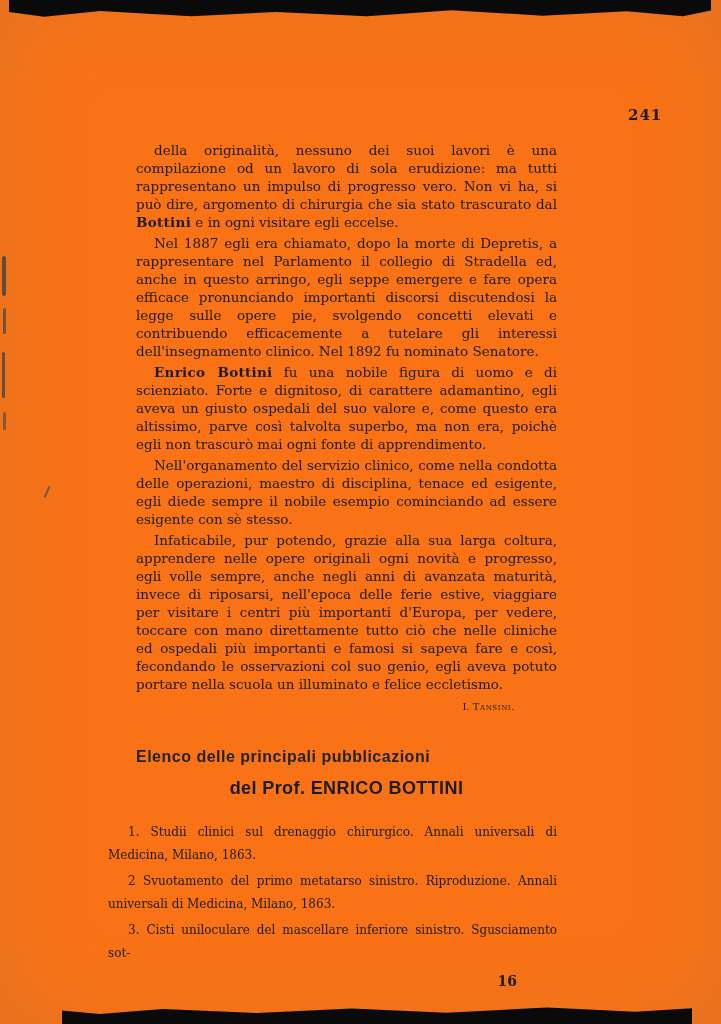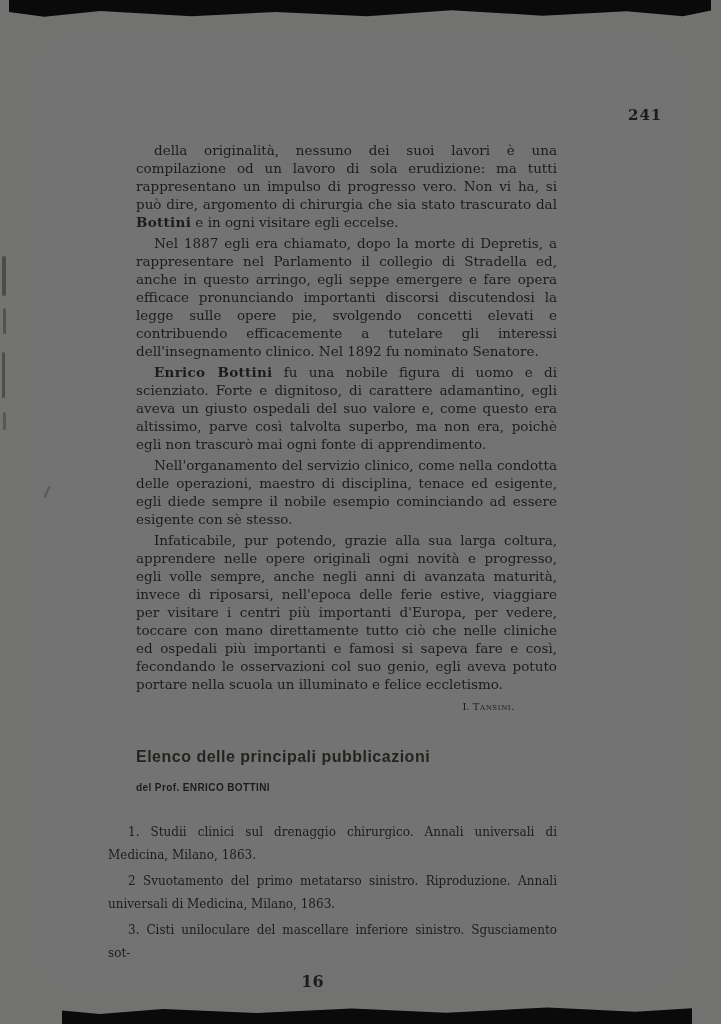--- a/index.html
+++ b/index.html
@@ -7,21 +7,21 @@
   }
   body {
     width: 721px; height: 1024px;
     background: #dddcd8;
     position: relative;
     overflow: hidden;
     font-family: "DejaVu Serif", serif;
   }
   .page {
     position: absolute; inset: 0;
-    background: #737373;
+    background: #f97316;
     box-shadow: inset 0 0 90px rgba(120,115,100,0.18);
   }
   
   .bar-top {
     position: absolute; top: 0; left: 9px; width: 702px; height: 17px;
     background: #0a0a0a;
     clip-path: polygon(0% 0%, 100% 0%, 100% 62%, 96% 95%, 88% 66%, 76% 92%, 63% 60%, 51% 96%, 38% 70%, 26% 95%, 13% 65%, 5% 98%, 0% 70%);
   }
   .bar-bottom {
     position: absolute; bottom: 0; left: 62px; width: 630px; height: 21px;
@@ -56,32 +56,32 @@
     font-size: 10px;
   }
   .signature .sig-name { font-variant: small-caps; letter-spacing: 0.6px; }
   
   .pub-title {
     margin-top: 32px; text-align: left; text-indent: 0;
     font-family: "Liberation Sans", sans-serif;
     font-size: 16px; letter-spacing: 0.5px; color: #24231f;
   }
   .pub-subtitle {
-    margin-top: 13px; text-align: left; text-indent: 0;
+    margin-top: 13px; text-align: center; text-indent: 0;
     font-family: "Liberation Sans", sans-serif;
-    font-size: 10px; font-weight: bold; letter-spacing: 0.4px; color: #1d1c1a;
+    font-size: 18px; font-weight: bold; letter-spacing: 0.4px; color: #1d1c1a;
   }
   .pub-list {
     margin-top: 24px; margin-left: -28px; width: 449px;
     font-size: 12px; line-height: 23px;
   }
   .pub-item { margin: 0 0 3px 0; text-indent: 20px; }
   .footer-number {
-    margin-top: 5px; text-align: center; padding-right: 40px;
-    font-size: 16px; font-weight: bold;
+    margin-top: 5px; text-align: right; padding-right: 40px;
+    font-size: 14px; font-weight: bold;
   }
 </style>
 </head>
 <body>
 
 <div class="page">
 
   <div class="bar-top"></div>
   <div class="bar-bottom"></div>
   <div class="edge-mark m1"></div>

